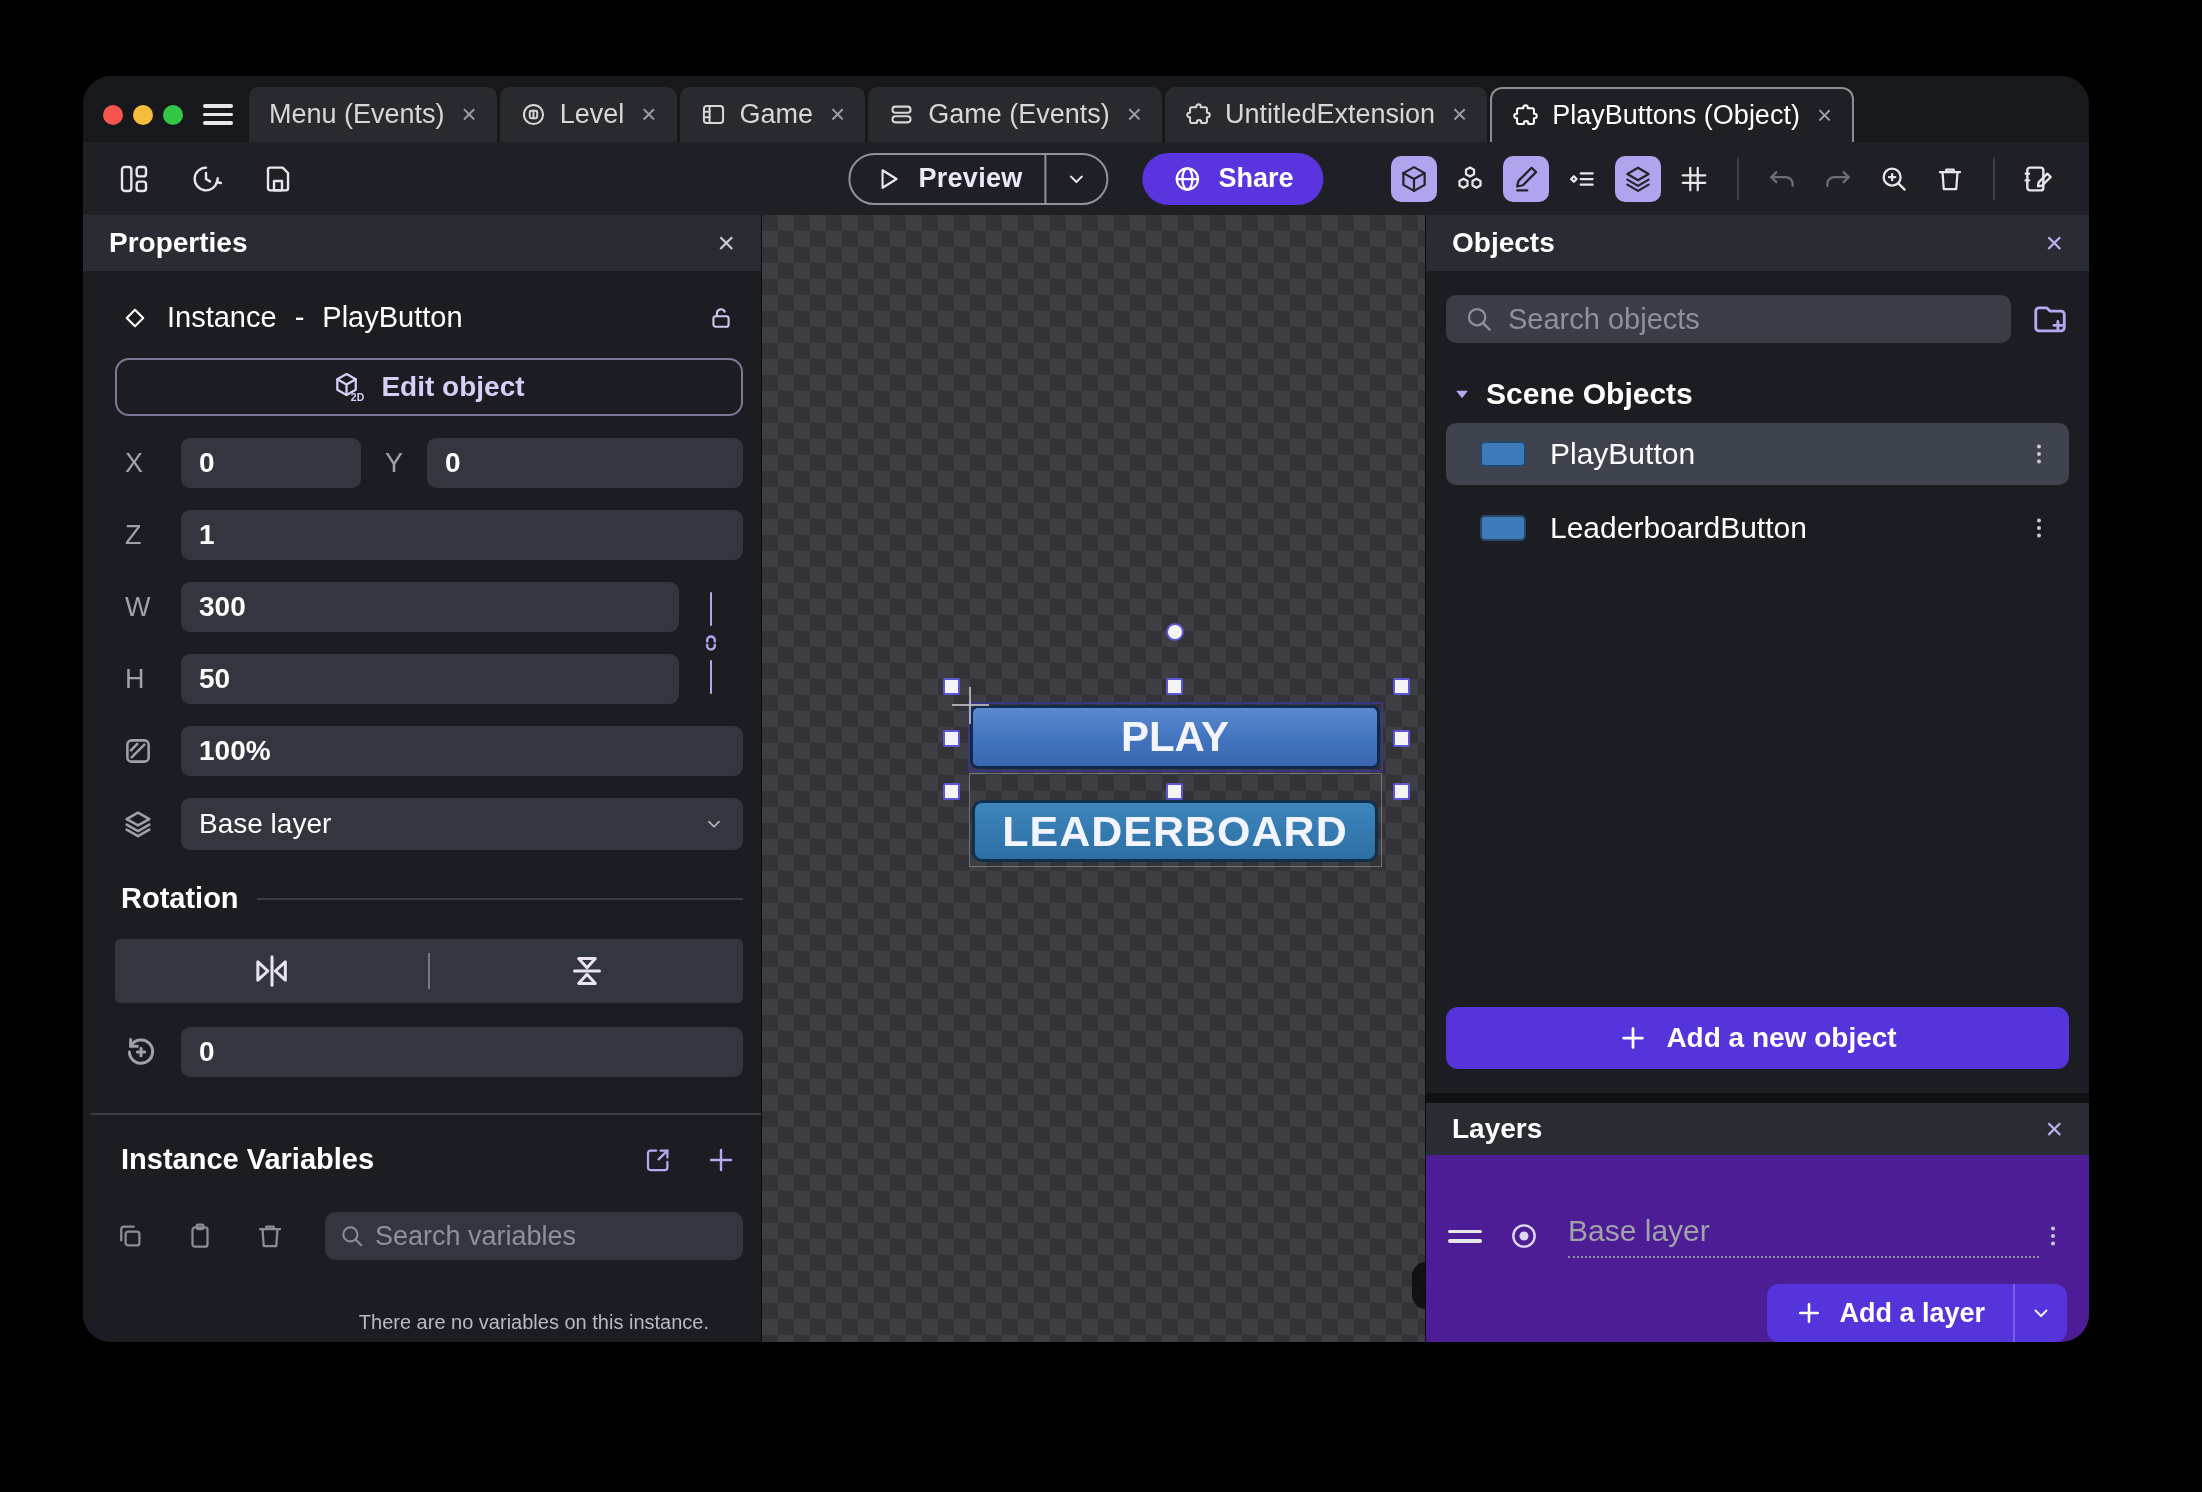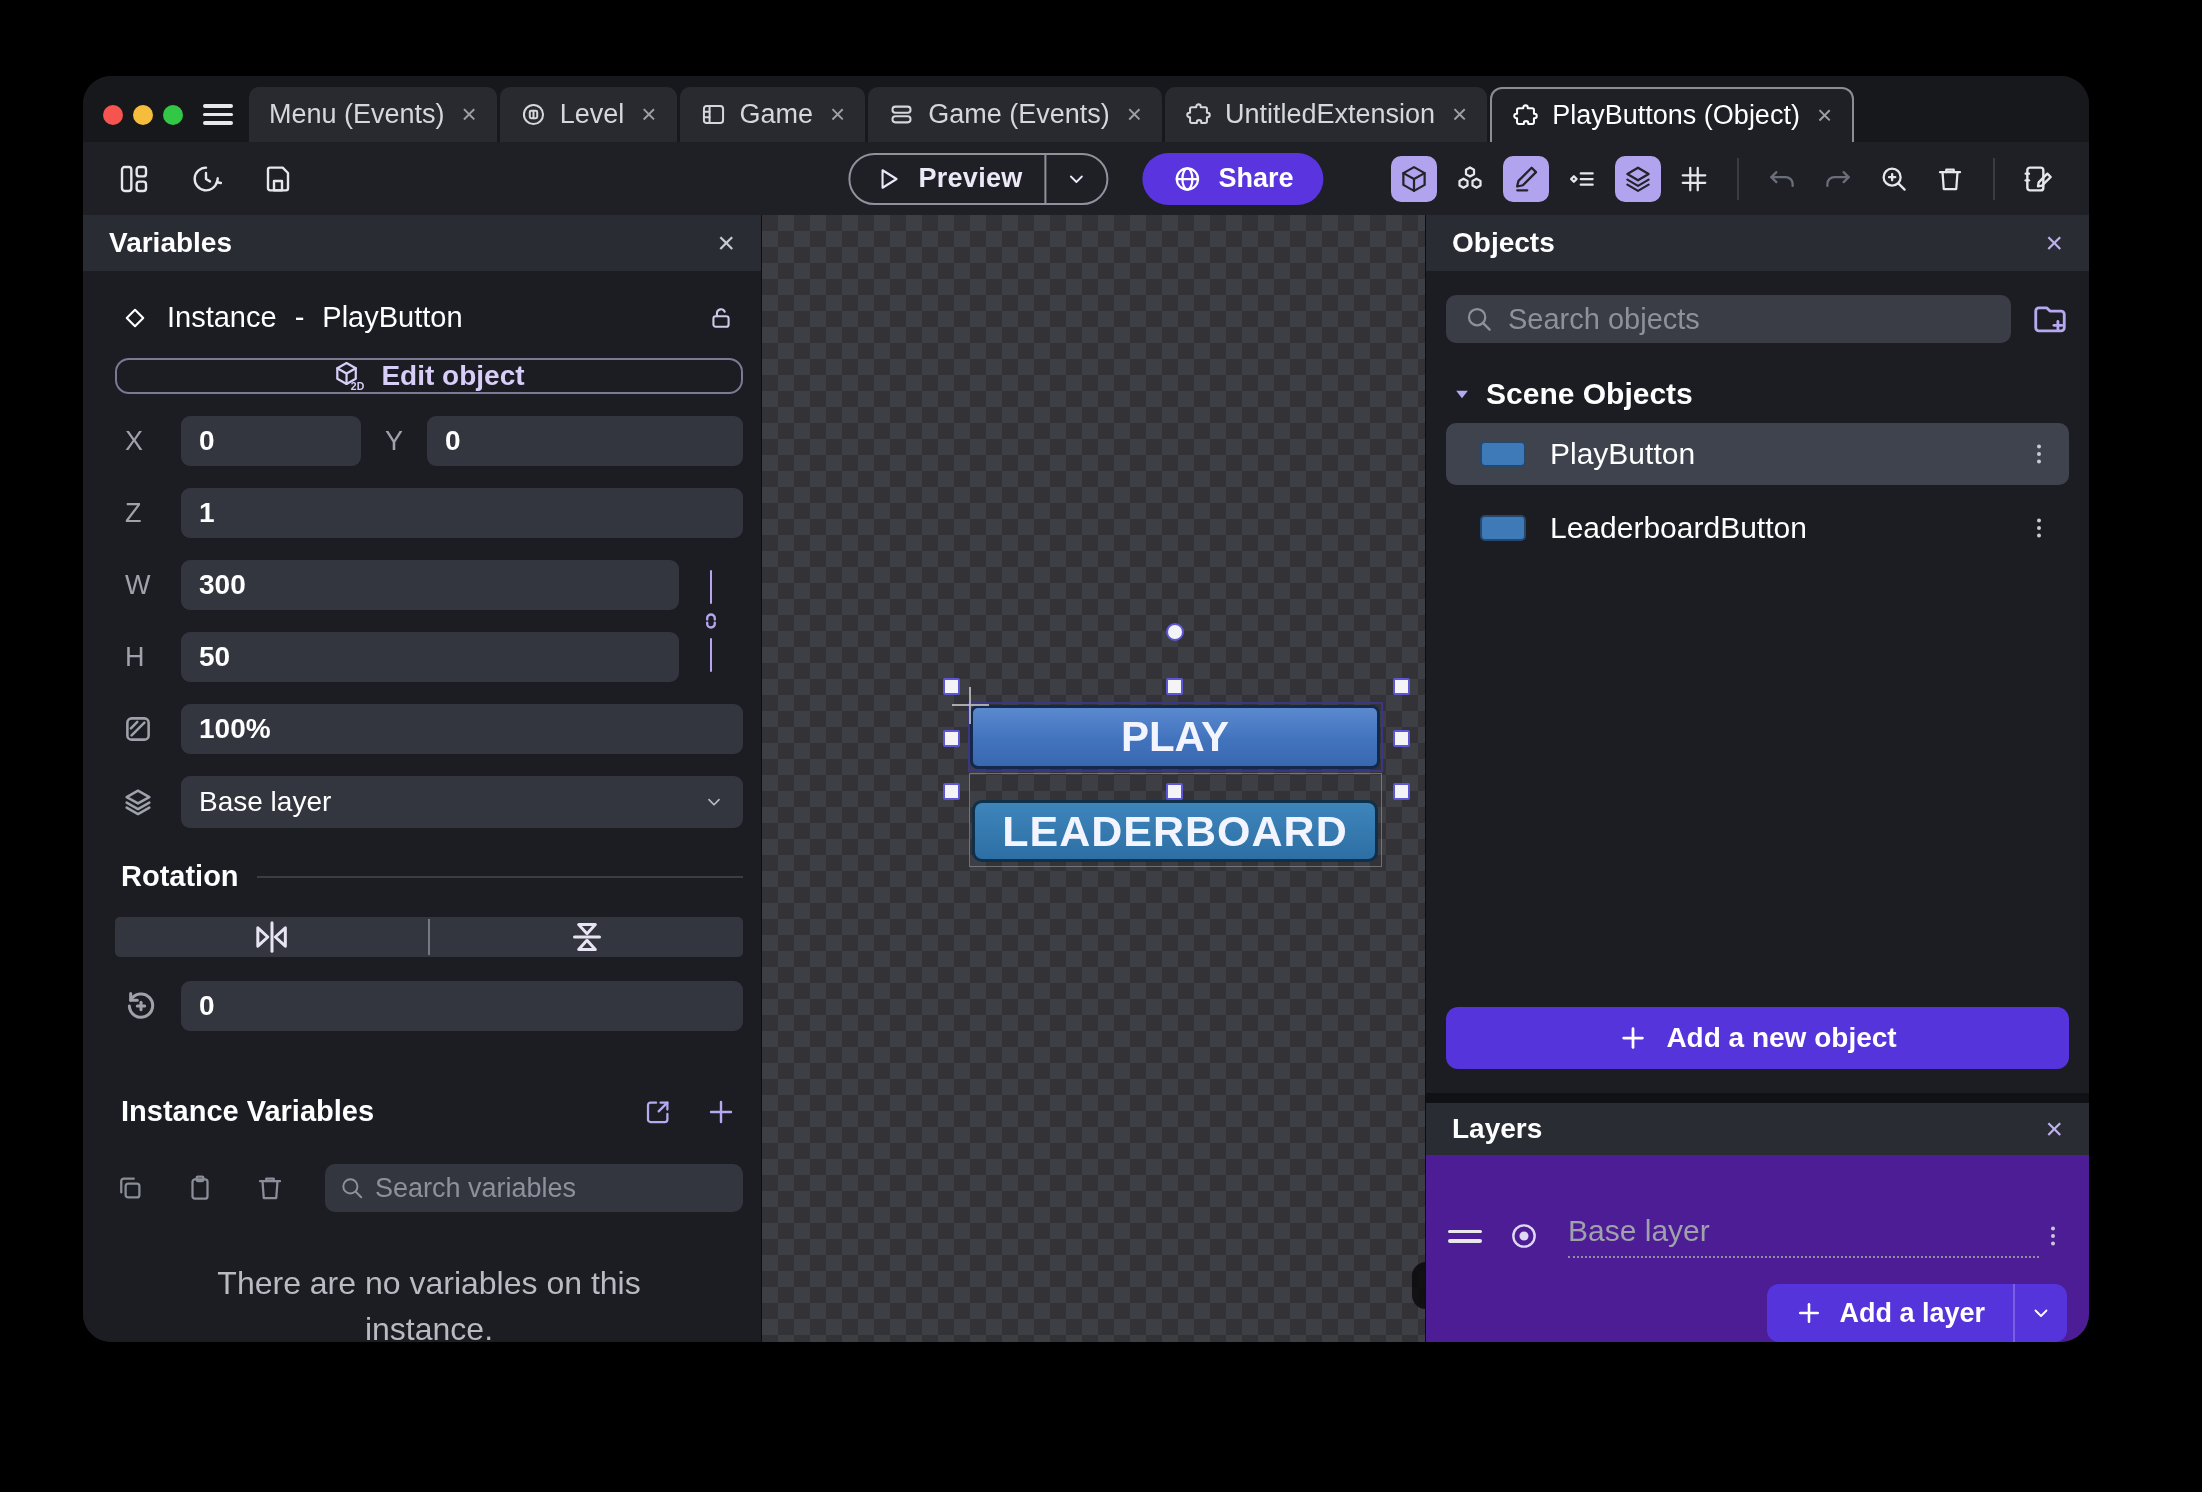--- a/index.html
+++ b/index.html
@@ -79,21 +79,21 @@
   .iv-head { display:flex; align-items:center; margin-top:28px; padding:0 6px; }
   .iv-title { color:#ffffff; font-size:29px; font-weight:bold; }
   .iv-acts { margin-left:auto; display:flex; gap:32px; align-items:center; color:#b7a8f2; }
   .iv-tools { display:flex; align-items:center; margin-top:36px; color:#8b8e98; }
   .iv-tools .ivt { margin-right:40px; display:flex; }
   .iv-search { flex:1; margin-left:0; height:48px; background:#34363f; border-radius:10px; display:flex;
                align-items:center; padding:0 14px; gap:10px; color:#8e919b; }
   .iv-search input { flex:1; background:transparent; border:none; outline:none; color:#d6d6db;
                      font-size:27px; font-family:inherit; min-width:0; }
   .iv-search input::placeholder { color:#8e919b; }
-  .iv-empty { margin-top:48px; text-align:center; color:#b9bac2; font-size:32px; line-height:1.45; padding:0 34px; }
+  .iv-empty { margin-top:48px; text-align:right; color:#b9bac2; font-size:20px; line-height:1.45; padding:0 34px; }
 
   
   .canvas { flex:1; position:relative; min-width:0; overflow:hidden;
             background-color:#323237;
             background-image:
               linear-gradient(45deg, #3e3f44 25%, transparent 25%, transparent 75%, #3e3f44 75%),
               linear-gradient(45deg, #3e3f44 25%, transparent 25%, transparent 75%, #3e3f44 75%);
             background-size:32px 32px; background-position:0 0, 16px 16px; }
   .game-btn { position:absolute; display:flex; align-items:center; justify-content:center;
               font-weight:bold; color:#f2f4ff; }
@@ -342,21 +342,21 @@
             <path d="M12.5 14.5l6.5-6.5 2.5 2.5-6.5 6.5-3 .5z"></path>
           </svg>
         </span>
     </div>
   </div>
 
   <div class="content">
 
     <div class="left-panel">
       <div class="panel-header">
-        <span>Variables</span>
+        <span>Properties</span>
         <span class="x">×</span>
       </div>
       <div class="lp-body">
         <div class="inst-row">
           <svg class="ic" width="28" height="28" viewBox="0 0 24 24">
               <rect x="7" y="7" width="10" height="10" transform="rotate(45 12 12)"></rect>
             </svg>
           <span>Instance</span>
           <span>-</span>
           <span>PlayButton</span>

